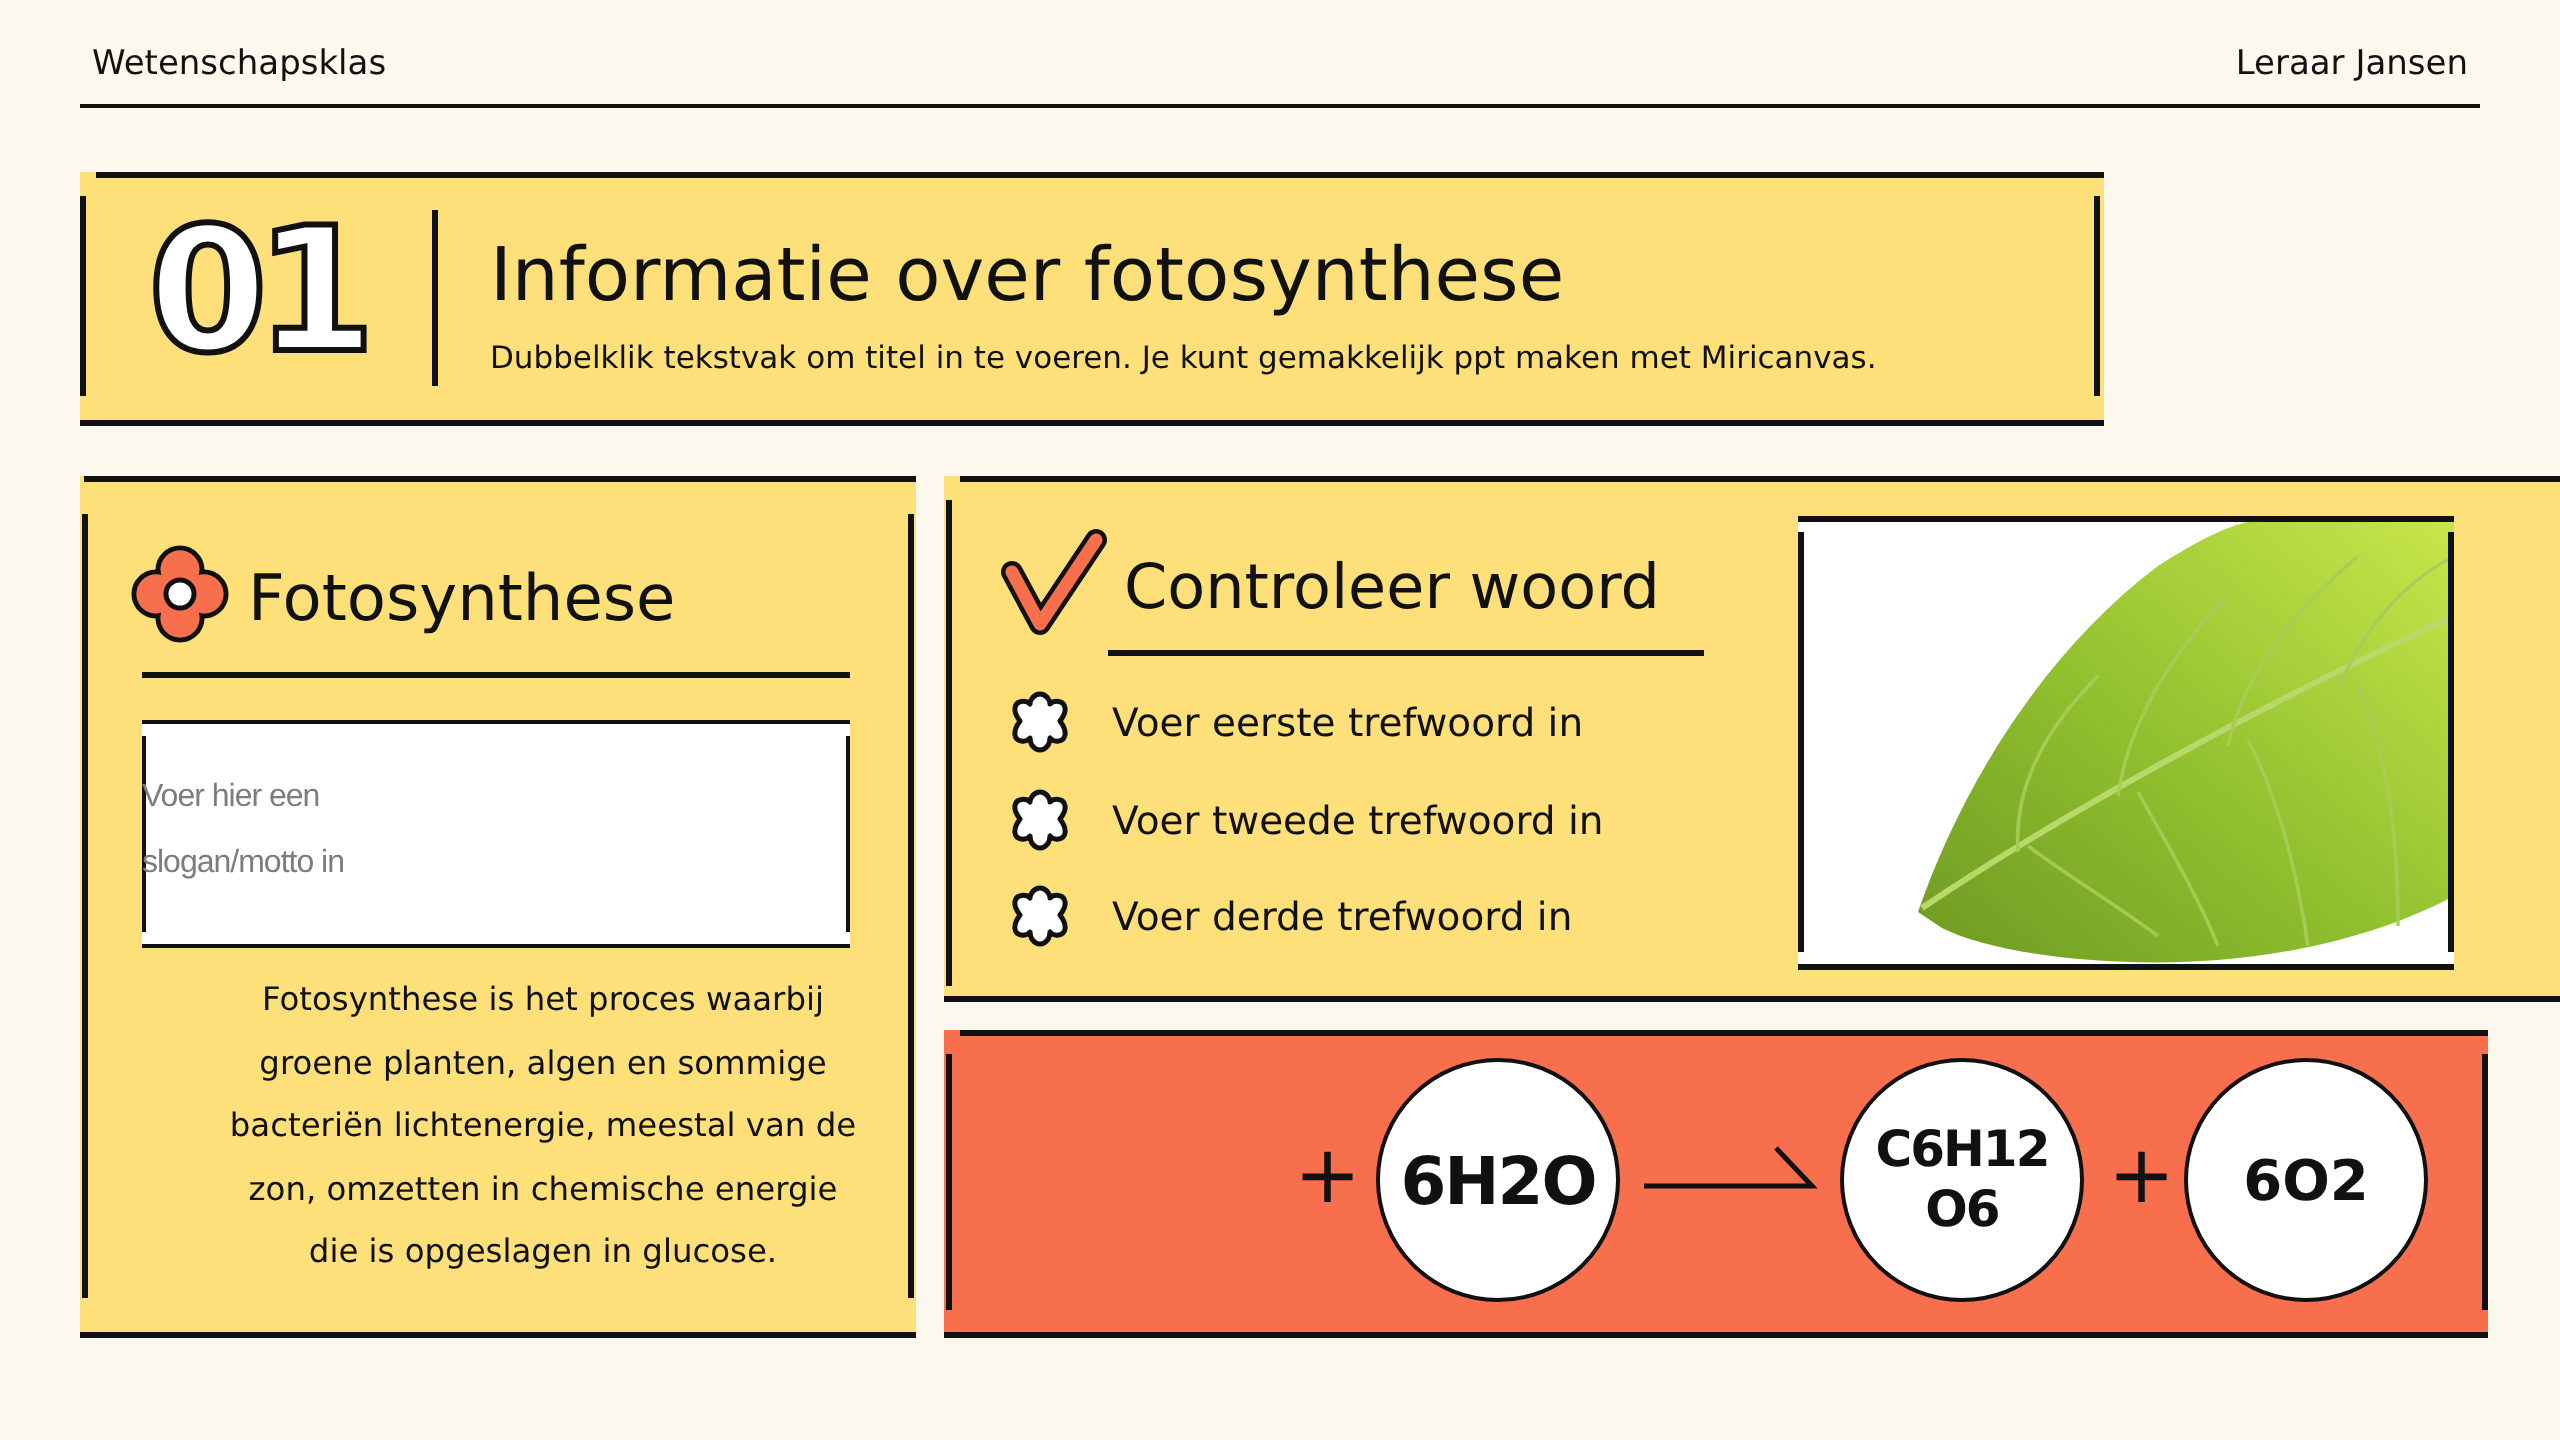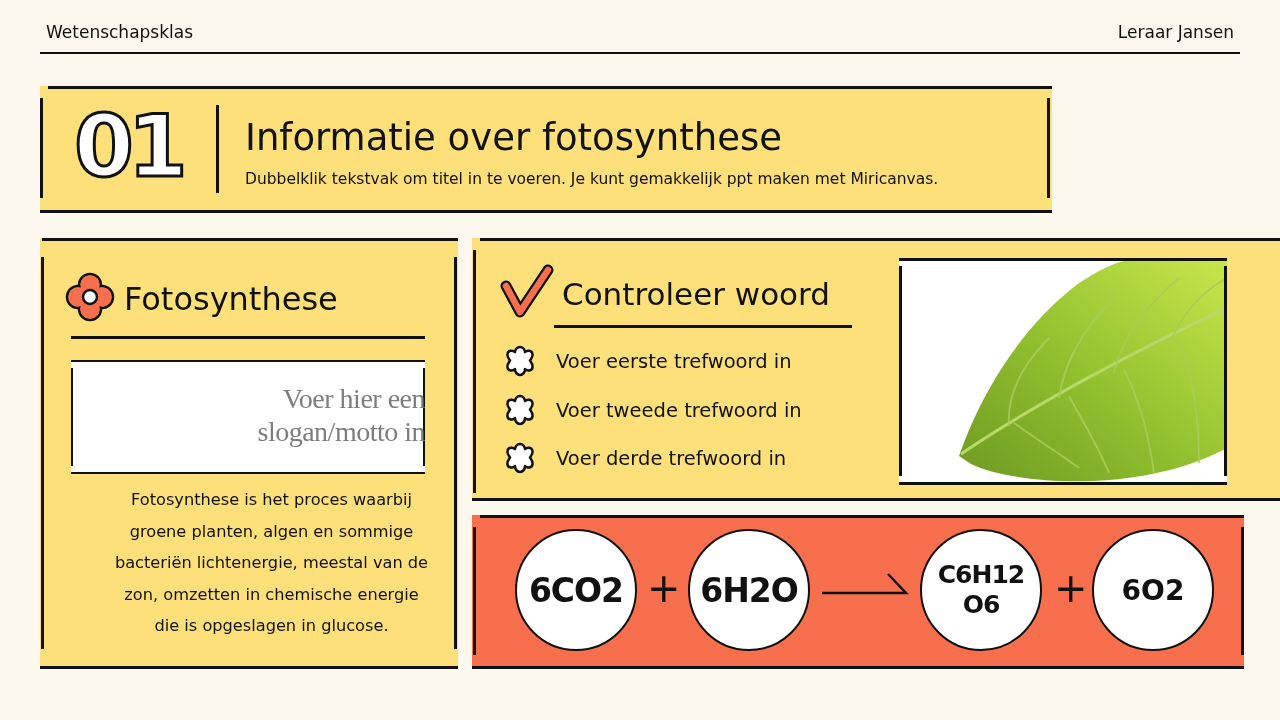--- a/index.html
+++ b/index.html
@@ -41,22 +41,22 @@
   .lpanel .r-line { right: 1px; top: 19px; width: 3px; height: 392px; background: #111; }
   .flower { left: 25px; top: 34px; width: 50px; height: 50px; }
   .lp-heading { left: 84px; top: 42px; font-size: 32px; }
   .lp-underline { left: 31px; top: 98px; width: 354px; height: 3px; background: #111; }
   .slogan-box { left: 31px; top: 122px; width: 354px; height: 114px; background: #fff; }
   .slogan-box .t { left: 0; top: 0; right: 0; height: 2px; background: #111; }
   .slogan-box .b { left: 0; bottom: 0; right: 0; height: 2px; background: #111; }
   .slogan-box .l { left: 0; top: 8px; width: 2px; height: 98px; background: #111; }
   .slogan-box .r { right: 0; top: 8px; width: 2px; height: 98px; background: #111; }
   .slogan-text {
-    left: 0; right: 0; top: 22px; text-align: right;
-    font-family: Liberation Serif, serif; font-size: 28px; color: #7d7d7d; line-height: 33px;
+    left: 0; right: 0; top: 22px; text-align: left;
+    font-family: Liberation Sans, sans-serif; font-size: 16px; color: #7d7d7d; line-height: 33px;
     letter-spacing: -0.5px;
   }
   .lp-body {
     left: 28px; right: 28px; top: 246px; text-align: center;
     font-size: 16.2px; line-height: 31.5px; margin-left: 45px;
   }
 
   
   .rpanel { left: 472px; top: 238px; width: 884px; height: 263px; background: #fde07a; }
   .rpanel .top-line { left: 8px; top: 0; right: 0; height: 3px; background: #111; }
@@ -214,23 +214,20 @@
     </svg>
   </div>
 </div>
 
 <div class="abs epanel">
   <div class="abs top-line"></div>
   <div class="abs bot-line"></div>
   <div class="abs l-line"></div>
   <div class="abs r-line"></div>
 
-  <div class="abs mol mol1">
-    <span>6CO2</span>
-  </div>
   <div class="abs plus plus1">+</div>
   <div class="abs mol mol2">
     <span>6H2O</span>
   </div>
   <svg class="abs arrow" viewBox="0 0 90 30">
     <path d="M2 23 L86 23 L68 4" fill="none" stroke="#111" stroke-width="2.5" stroke-linejoin="miter"></path>
   </svg>
   <div class="abs mol mol3">
     <div>
       <div>C6H12</div>

